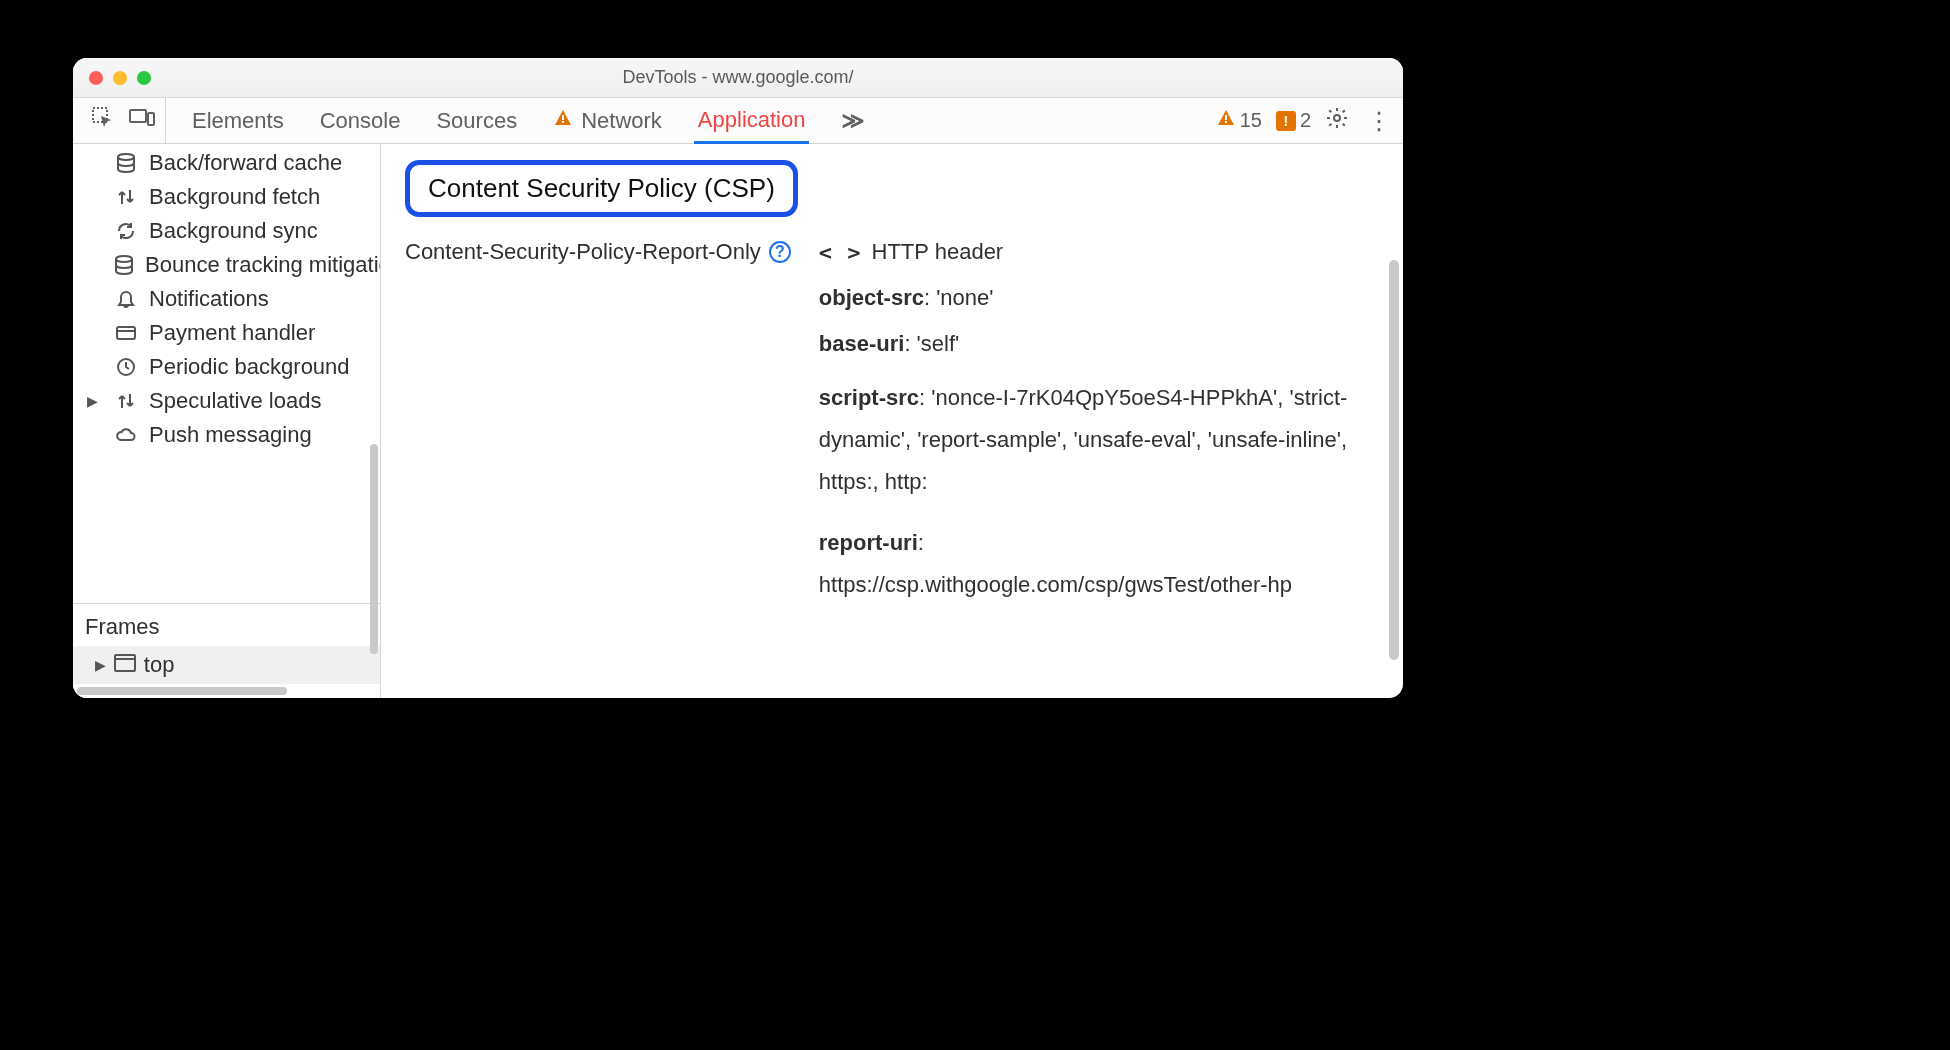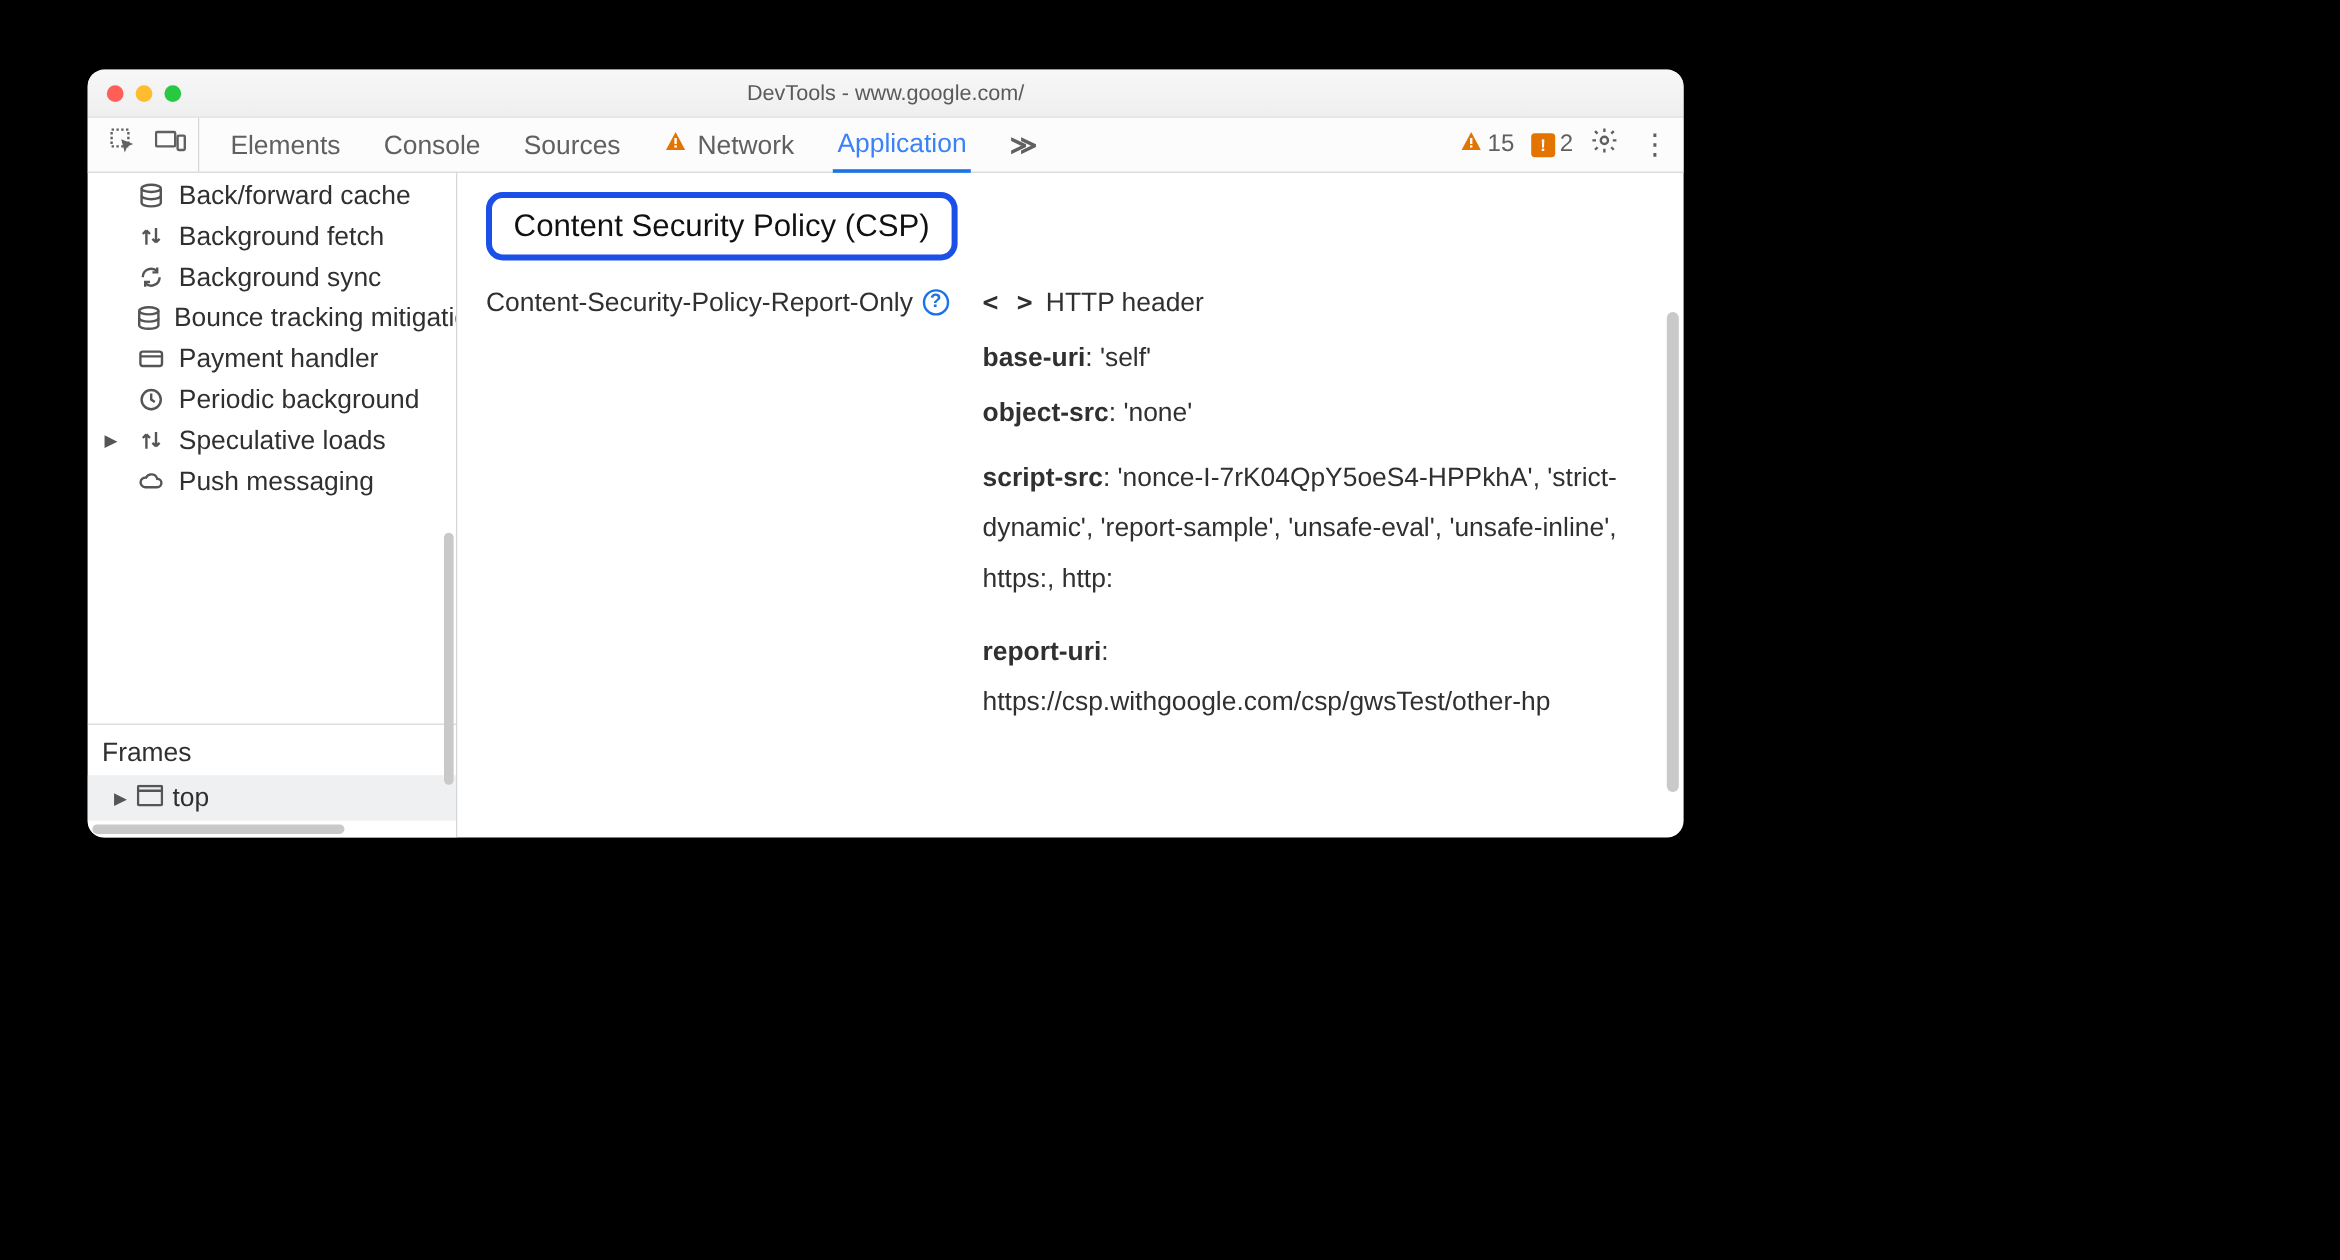--- a/index.html
+++ b/index.html
@@ -32,21 +32,21 @@
     height: 46px;
     border-bottom: 1px solid #d5d5d5;
     background:#fcfcfc;
     display:flex; align-items:center;
     padding: 0 8px;
     color:#606060;
   }
   .tool-icons { display:flex; gap:14px; align-items:center; padding:0 10px; border-right:1px solid #d5d5d5; height:100%;}
   .tabs { display:flex; align-items:center; gap:28px; padding-left:22px; font-size:22px; height:100%; }
   .tab { display:flex; align-items:center; gap:8px; height:100%; cursor:pointer; padding:0 4px;}
-  .tab.active { color:#3b82f6; border-bottom:3px solid #1a73e8; margin-bottom:-1px; font-weight:500;}
+  .tab.active { color:#ef4444; border-bottom:3px solid #1a73e8; margin-bottom:-1px; font-weight:500;}
   .warn-ico { color:#e37400; font-size:20px;}
   .right-icons { margin-left:auto; display:flex; align-items:center; gap:14px; font-size:20px;}
   .count-badge { display:flex; align-items:center; gap:4px; font-size:20px;}
   .sq { width:20px; height:20px; background:#e37400; color:#fff; display:inline-flex; align-items:center; justify-content:center; font-weight:700; border-radius:3px; font-size:14px;}
   
   .body { flex:1; display:flex; min-height:0; }
   .sidebar { width: 308px; border-right:1px solid #d5d5d5; display:flex; flex-direction:column; position:relative; min-height:0;}
   .tree { flex:1; overflow:hidden; padding-top:2px;}
   .tree-item { display:flex; align-items:center; gap:10px; padding:4px 0 4px 40px; font-size:22px; color:#303030; white-space:nowrap; overflow:hidden; cursor:default;}
   .tree-item .exp { width:14px; margin-left:-26px; margin-right:2px; color:#555; font-size:14px;}
@@ -195,20 +195,29 @@
                   <ellipse cx="11" cy="5" rx="8" ry="3"></ellipse>
                   <path d="M3 5v12c0 1.7 3.6 3 8 3s8-1.3 8-3V5"></path>
                   <path d="M3 11c0 1.7 3.6 3 8 3s8-1.3 8-3"></path>
                 </svg>
               </span>
             <span>Bounce tracking mitigation</span>
           </div>
           <div class="tree-item">
             <span class="ico">
                 <svg width="22" height="22" viewBox="0 0 22 22" fill="none" stroke="#555" stroke-width="2">
+                  <path d="M16 14V9a5 5 0 0 0-10 0v5l-2 3h14z"></path>
+                  <path d="M9 17a2 2 0 0 0 4 0"></path>
+                </svg>
+              </span>
+            <span>Notifications</span>
+          </div>
+          <div class="tree-item">
+            <span class="ico">
+                <svg width="22" height="22" viewBox="0 0 22 22" fill="none" stroke="#555" stroke-width="2">
                   <rect x="2" y="5" width="18" height="12" rx="2"></rect>
                   <line x1="2" y1="9" x2="20" y2="9"></line>
                 </svg>
               </span>
             <span>Payment handler</span>
           </div>
           <div class="tree-item">
             <span class="ico">
                 <svg width="22" height="22" viewBox="0 0 22 22" fill="none" stroke="#555" stroke-width="2">
                   <circle cx="11" cy="11" r="8"></circle>
@@ -256,22 +265,22 @@
         <div class="csp-row">
           <div class="csp-left">
             <span>Content-Security-Policy-Report-Only</span>
             <span class="help">?</span>
           </div>
           <div class="csp-right">
             <div class="src-label">
               <span class="codeangle">&lt; &gt;</span>
               <span>HTTP header</span>
             </div>
+            <div class="dir"><b>object-src</b>: <span>'none'</span></div>
             <div class="dir"><b>base-uri</b>: <span>'self'</span></div>
-            <div class="dir"><b>object-src</b>: <span>'none'</span></div>
             <div class="dir" style="max-width:540px; line-height:1.9;"><b>script-src</b>: <span>'nonce-I-7rK04QpY5oeS4-HPPkhA', 'strict-dynamic', 'report-sample', 'unsafe-eval', 'unsafe-inline', https:, http:</span></div>
             <div class="dir" style="max-width:540px; line-height:1.9;"><b>report-uri</b>: <span>https://csp.withgoogle.com/csp/gwsTest/other-hp</span></div>
           </div>
         </div>
         <div class="main-vscroll"></div>
       </div>
     </div>
 
   </div>
 </div>

